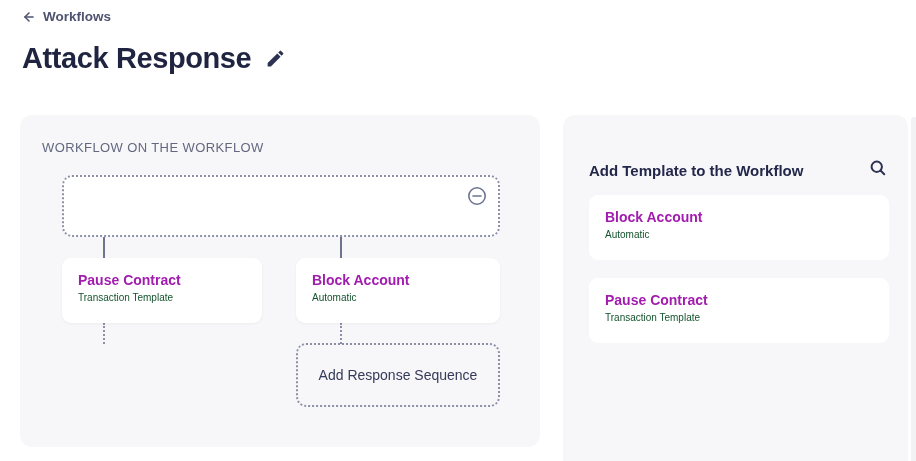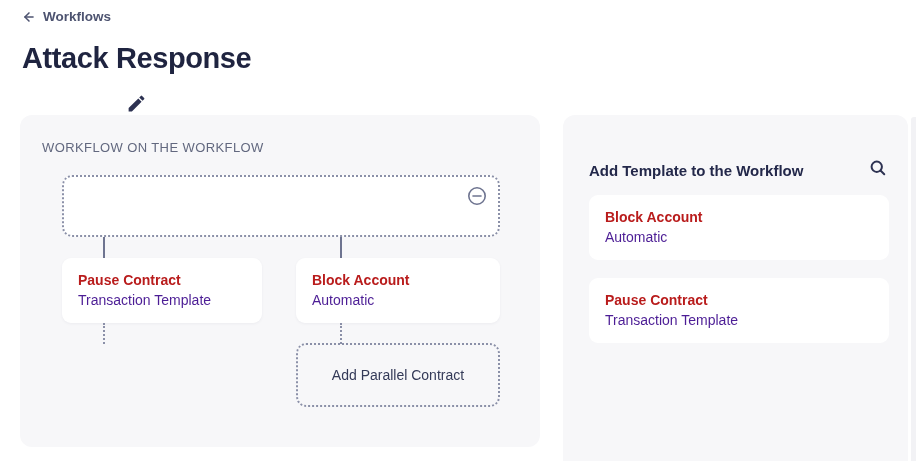--- a/index.html
+++ b/index.html
@@ -11,21 +11,21 @@
 
   
   .back-link {
     position:absolute; left:22px; top:9px;
     display:flex; align-items:center; gap:7px;
     color:#4d5370; font-size:13.5px; font-weight:700; cursor:pointer;
   }
   .back-link svg { display:block; }
   .page-title-row {
     position:absolute; left:22px; top:42px;
-    display:flex; align-items:center; gap:14px;flex-direction:column;
+    display:flex; align-items:center; gap:14px;
   }
   .page-title {
     font-size:29px; font-weight:800; color:#1f2440; letter-spacing:-0.4px;
   }
   .edit-icon { display:block; cursor:pointer; margin-top:4px; }
 
   
   .panel {
     position:absolute; background:#f7f7f9; border-radius:12px;
   }
@@ -52,22 +52,22 @@
     position:absolute; width:0; height:21px; border-left:2px solid #6e7490;
   }
   .connector-dotted {
     position:absolute; width:0; height:21px; border-left:2px dotted #8b90a8;
   }
   .node-card {
     position:absolute; height:65px; background:#ffffff; border-radius:9px;
     box-shadow:0 1px 3px rgba(30,35,70,0.05);
     padding:13px 16px; cursor:pointer;
   }
-  .node-title { font-size:14px; font-weight:700; color:#b91c1c; line-height:1.3; }
-  .node-subtitle { font-size:14px; font-weight:400; color:#4c1d95; line-height:1.3; margin-top:2px; }
+  .node-title { font-size:14px; font-weight:700; color:#a21caf; line-height:1.3; }
+  .node-subtitle { font-size:10px; font-weight:400; color:#14532d; line-height:1.3; margin-top:2px; }
   .add-box {
     position:absolute; height:64px; border:2px dotted #8b90a8; border-radius:10px;
     display:flex; align-items:center; justify-content:center;
     font-size:14px; color:#343a58; cursor:pointer; background:transparent;
   }
 
   
   .right-header {
     position:absolute; left:26px; top:43px; right:20px;
     display:flex; align-items:center; justify-content:space-between;
@@ -124,21 +124,21 @@
     </div>
     <div class="node-card" style="left:276px; top:143px; width:204px;">
       <div class="node-title">Block Account</div>
       <div class="node-subtitle">Automatic</div>
     </div>
 
     <div class="connector-dotted" style="left:83px; top:208px;"></div>
     <div class="connector-dotted" style="left:320px; top:208px;"></div>
 
     <div class="add-box" style="left:276px; top:228px; width:204px;">
-      <span>Add Parallel Contract</span>
+      <span>Add Response Sequence</span>
     </div>
   </div>
 
   <div class="panel panel-right">
     <div class="right-header">
       <div class="right-title">Add Template to the Workflow</div>
       <span class="search-btn">
         <svg width="20" height="20" viewBox="0 0 24 24" fill="none" stroke="#2d3252" stroke-width="2.4" stroke-linecap="round">
           <circle cx="10.5" cy="10.5" r="6.2"></circle>
             <path d="M15.3 15.3l4.2 4.2"></path>

